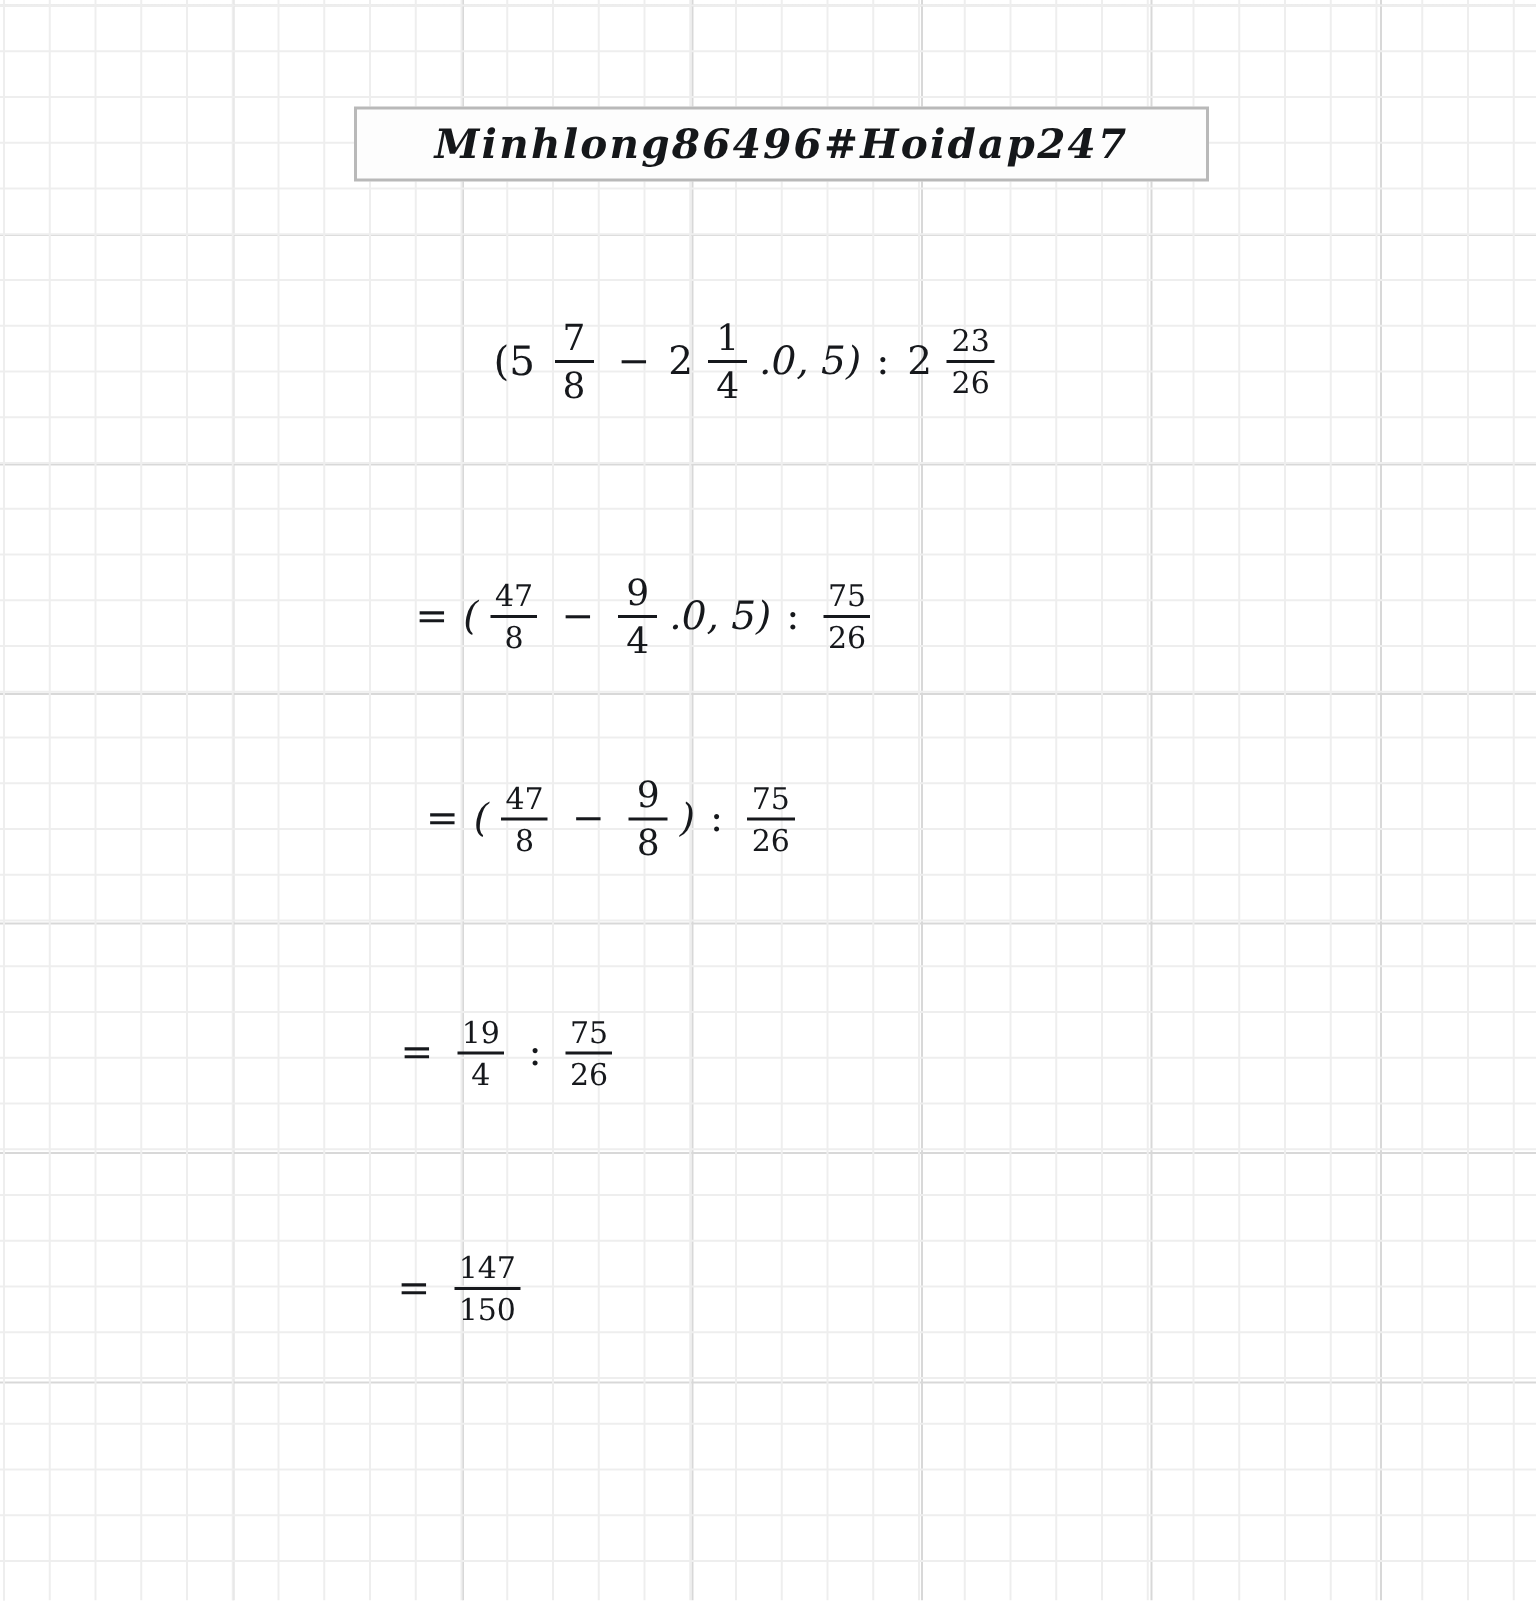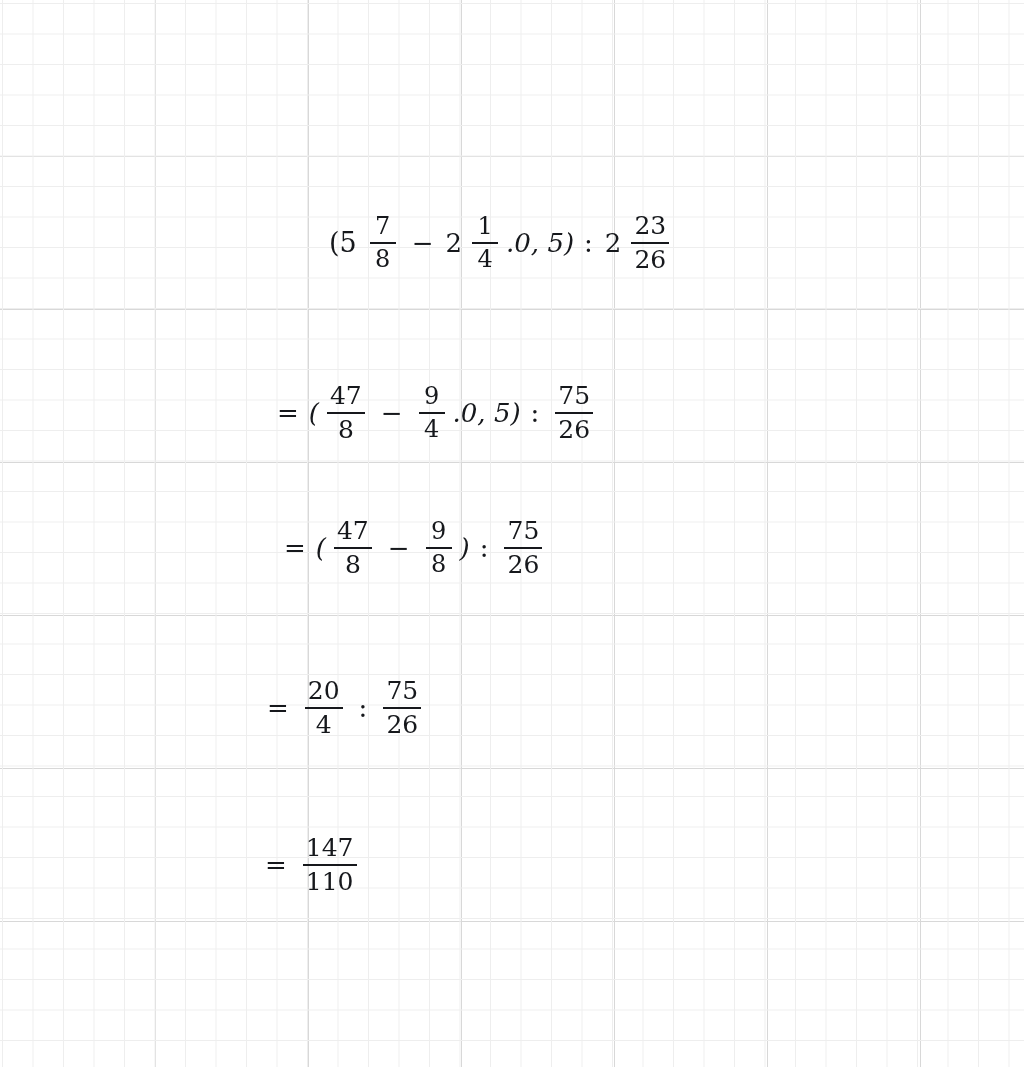--- a/index.html
+++ b/index.html
@@ -92,34 +92,37 @@
     text-align: center;
   }
   .frac .bar {
     display: block;
     width: 100%;
     min-width: 26px;
     height: 2px;
     background: #16181c;
     margin: 3px 0;
   }
-  .frac.wide .num, .frac.wide .den { font-size: 25px; }
+  .frac.wide .num, .frac.wide .den { font-size: 20px; }
 
   
   #row-0 { left: 326px; top: 213px; }
   #row-1 { left: 268px; top: 383px; }
   #row-2 { left: 275px; top: 518px; }
   #row-3 { left: 258px; top: 678px; }
   #row-4 { left: 256px; top: 835px; }
 </style>
 </head>
 <body>
 
 <div class="page">
 
+  <div class="title-box">
+    <span class="title-text">Minhlong86496#Hoidap247</span>
+  </div>
 
   <div class="mathline" id="row-0">
     <span class="tok lead">(5</span>
     <span class="frac">
       <span class="num">7</span>
       <span class="bar"></span>
       <span class="den">8</span>
     </span>
     <span class="tok op">−</span>
     <span class="tok">2</span>
@@ -180,34 +183,34 @@
     <span class="frac wide">
       <span class="num">75</span>
       <span class="bar"></span>
       <span class="den">26</span>
     </span>
   </div>
 
   <div class="mathline" id="row-3">
     <span class="tok op">=</span>
     <span class="frac wide">
-      <span class="num">20</span>
+      <span class="num">19</span>
       <span class="bar"></span>
       <span class="den">4</span>
     </span>
     <span class="tok op">:</span>
     <span class="frac wide">
       <span class="num">75</span>
       <span class="bar"></span>
       <span class="den">26</span>
     </span>
   </div>
 
   <div class="mathline" id="row-4">
     <span class="tok op">=</span>
     <span class="frac wide">
       <span class="num">147</span>
       <span class="bar"></span>
-      <span class="den">110</span>
+      <span class="den">150</span>
     </span>
   </div>
 
 </div>
 
 </body></html>

